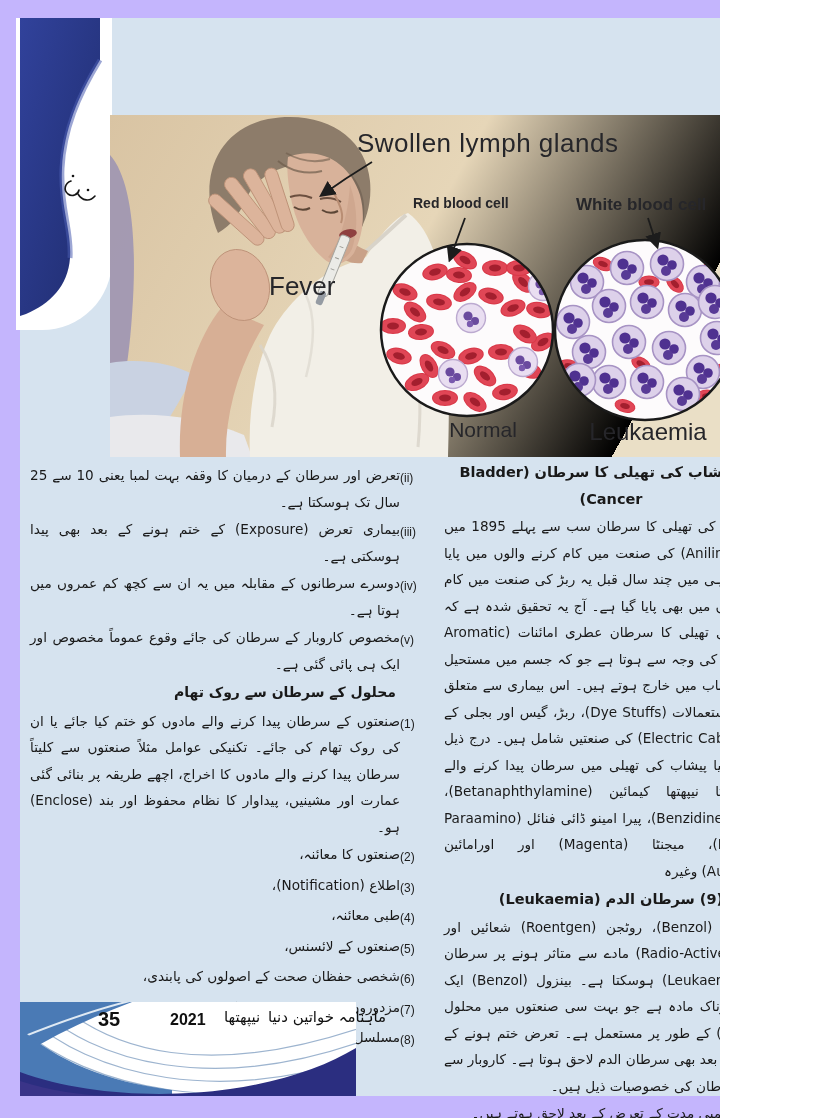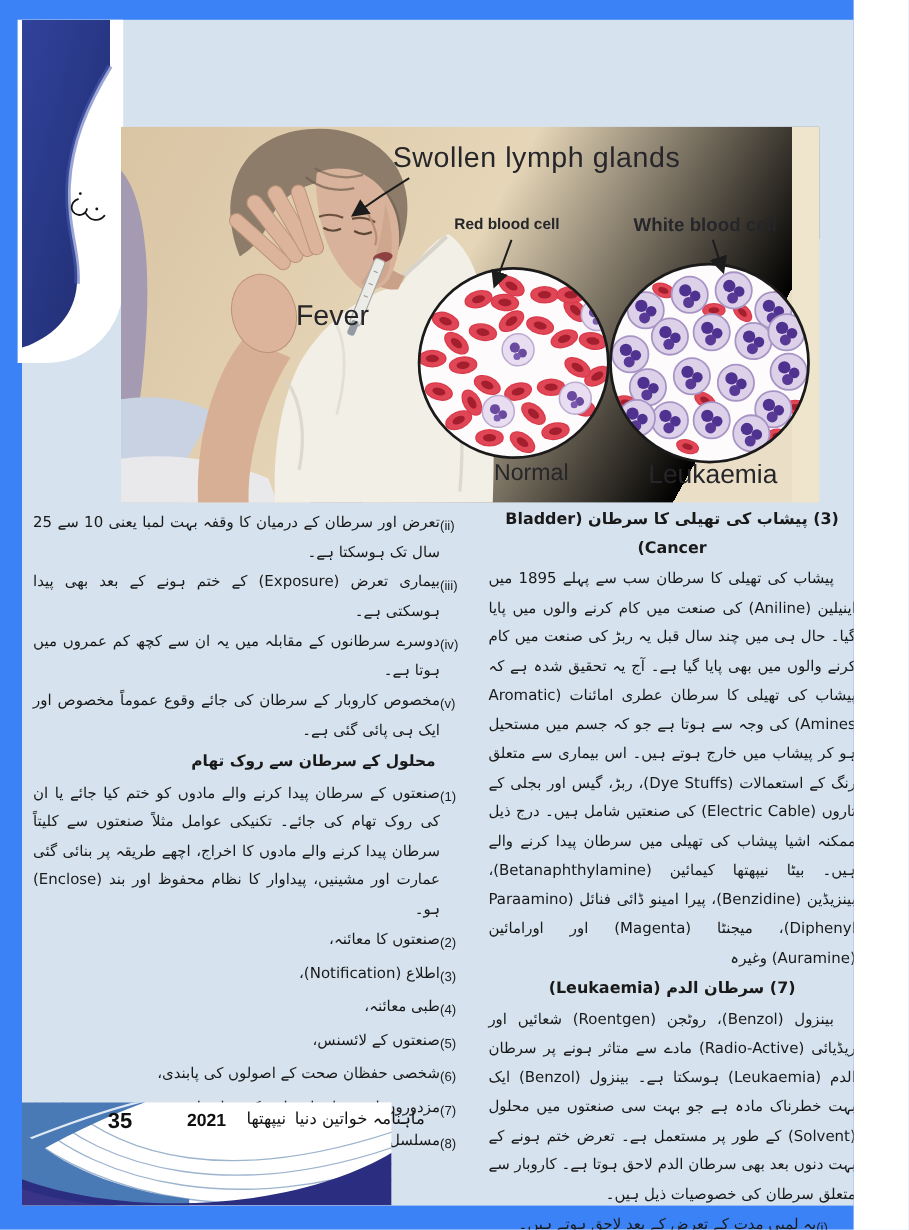--- a/index.html
+++ b/index.html
@@ -1,17 +1,17 @@
 <!DOCTYPE html>
 <html><head>
 <meta charset="utf-8">
 <style>
   html,body{margin:0;padding:0;}
   body{width:826px;height:1118px;background:#ffffff;font-family:"Liberation Sans",sans-serif;}
-  #page{position:relative;width:776px;height:1118px;overflow:hidden;background:#3b82f6;}
+  #page{position:relative;width:720px;height:1118px;overflow:hidden;background:#c4b5fd;}
   
   #bluepage{position:absolute;left:20px;top:18px;width:781px;height:1078px;background:#d6e3ef;}
   
   #cornerwhite{position:absolute;left:16px;top:18px;width:96px;height:312px;background:#ffffff;border-radius:0 0 70px 0;}
   #navy-svg{position:absolute;left:16px;top:18px;}
   
   #illustration{position:absolute;left:110px;top:115px;width:635px;height:342px;overflow:hidden;}
   #illustration svg{position:absolute;left:0;top:0;}
   .photo-label{position:absolute;color:#26262a;font-family:"Liberation Sans",sans-serif;white-space:nowrap;}
   #lbl-swollen{left:247px;top:13px;font-size:26px;letter-spacing:.5px;}
@@ -246,21 +246,21 @@
     <div class="photo-label" id="lbl-fever">Fever</div>
     <div class="photo-label" id="lbl-rbc">Red blood cell</div>
     <div class="photo-label" id="lbl-wbc">White blood cell</div>
     <div class="photo-label" id="lbl-normal">Normal</div>
     <div class="photo-label" id="lbl-leuk">Leukaemia</div>
   </div>
 
   <div class="col urdu" id="col-right">
     <div class="h-urdu">(3) پیشاب کی تھیلی کا سرطان (Bladder Cancer)</div>
     <div class="p-urdu p-indent">پیشاب کی تھیلی کا سرطان سب سے پہلے 1895 میں اینیلین (Aniline) کی صنعت میں کام کرنے والوں میں پایا گیا۔ حال ہی میں چند سال قبل یہ ربڑ کی صنعت میں کام کرنے والوں میں بھی پایا گیا ہے۔ آج یہ تحقیق شدہ ہے کہ پیشاب کی تھیلی کا سرطان عطری امائنات (Aromatic Amines) کی وجہ سے ہوتا ہے جو کہ جسم میں مستحیل ہو کر پیشاب میں خارج ہوتے ہیں۔ اس بیماری سے متعلق رنگ کے استعمالات (Dye Stuffs)، ربڑ، گیس اور بجلی کے تاروں (Electric Cable) کی صنعتیں شامل ہیں۔ درج ذیل ممکنہ اشیا پیشاب کی تھیلی میں سرطان پیدا کرنے والے ہیں۔ بیٹا نیپھتھا کیمائین (Betanaphthylamine)، بینزیڈین (Benzidine)، پیرا امینو ڈائی فنائل (Paraamino Diphenyl)، میجنٹا (Magenta) اور اورامائین (Auramine) وغیرہ</div>
-    <div class="h-urdu h4u">(7) سرطان الدم (Leukaemia)</div>
+    <div class="h-urdu h4u">(9) سرطان الدم (Leukaemia)</div>
     <div class="p-urdu p-indent">بینزول (Benzol)، روٹجن (Roentgen) شعائیں اور ریڈیائی (Radio-Active) مادے سے متاثر ہونے پر سرطان الدم (Leukaemia) ہوسکتا ہے۔ بینزول (Benzol) ایک بہت خطرناک مادہ ہے جو بہت سی صنعتوں میں محلول (Solvent) کے طور پر مستعمل ہے۔ تعرض ختم ہونے کے بہت دنوں بعد بھی سرطان الدم لاحق ہوتا ہے۔ کاروبار سے متعلق سرطان کی خصوصیات ذیل ہیں۔</div>
     <div class="li">
       <span class="num">(i)</span>
       <span class="txt">یہ لمبی مدت کے تعرض کے بعد لاحق ہوتے ہیں۔</span>
     </div>
   </div>
 
   <div class="col urdu" id="col-left">
     <div class="li">
       <span class="num">(ii)</span>

